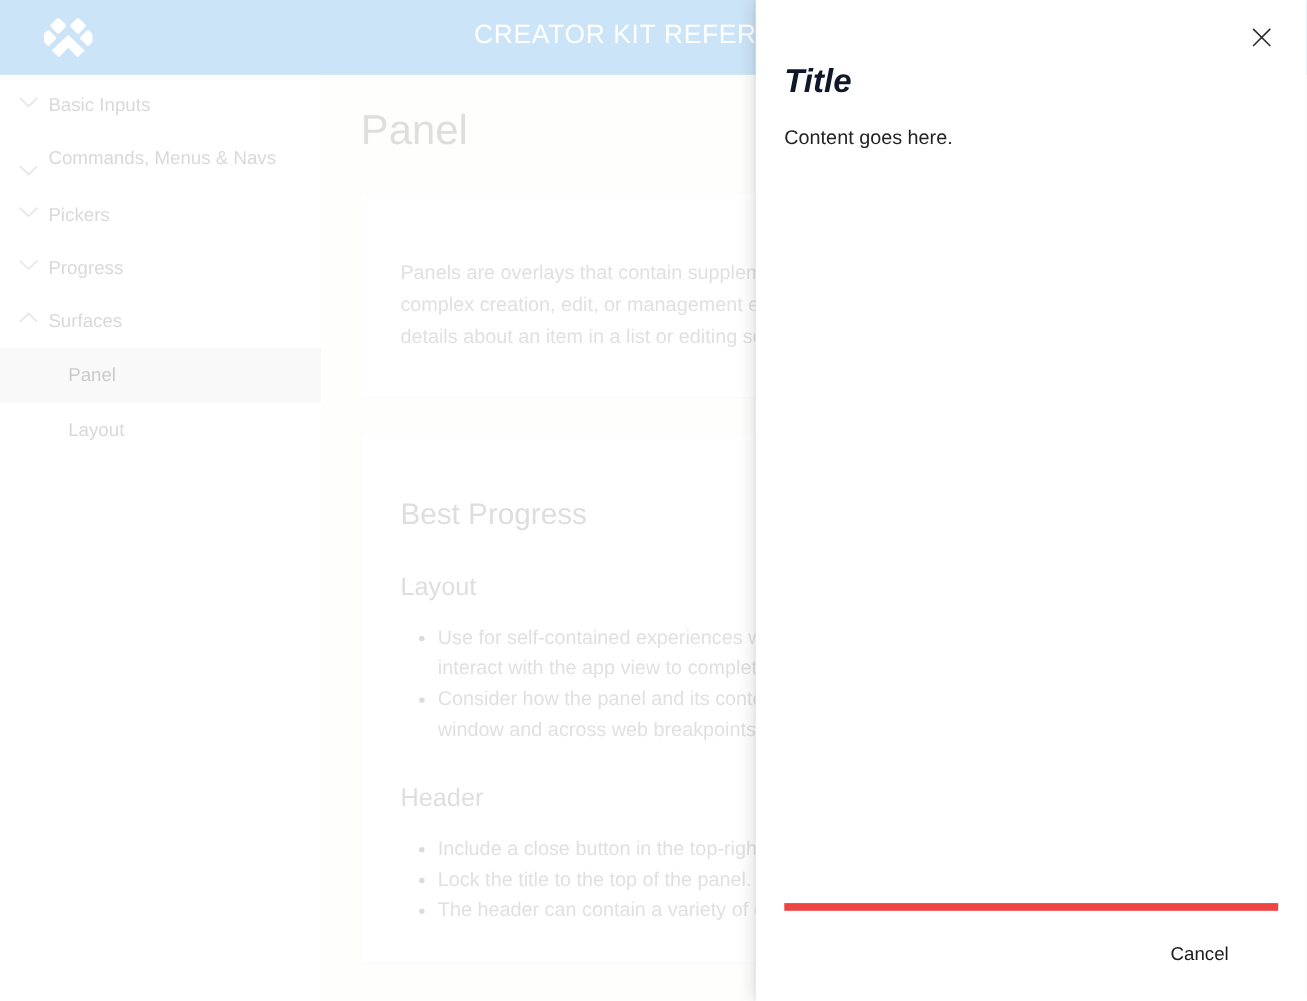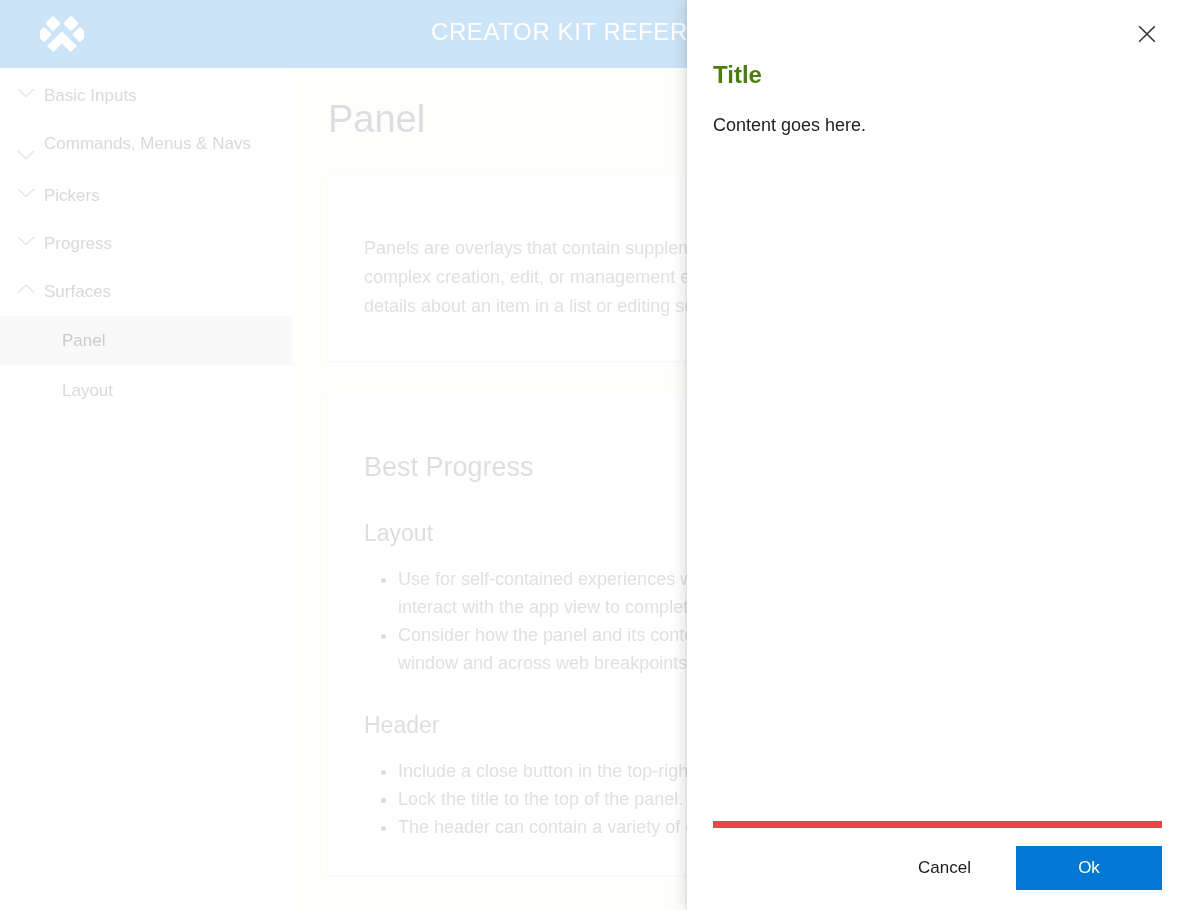--- a/index.html
+++ b/index.html
@@ -197,24 +197,25 @@
     justify-content: center;
     background: transparent;
     border: none;
     cursor: pointer;
     padding: 0;
   }
   .panel-close svg { display: block; }
   .panel-title {
     margin: 0;
     padding: 0 24px 0 26px;
-    font-size: 24px;
+    font-size: 30px;
     font-weight: 700;
-    color: #4d7c0f;
+    color: #0f172a;
     line-height: 34px;
+    font-style: italic;
   }
   .panel-content {
     flex: 1 1 auto;
     padding: 20px 26px 10px 26px;
     overflow: hidden;
   }
   .panel-content-text {
     margin: 0;
     font-size: 18px;
     line-height: 26px;
@@ -374,18 +375,17 @@
     </div>
 
     <h2 class="panel-title">Title</h2>
 
     <div class="panel-content">
       <p class="panel-content-text">Content goes here.</p>
     </div>
 
     <div class="panel-footer">
       <button class="btn btn-secondary">Cancel</button>
-      <button class="btn btn-primary">Ok</button>
     </div>
 
   </aside>
 
 </div>
 
 </body></html>

